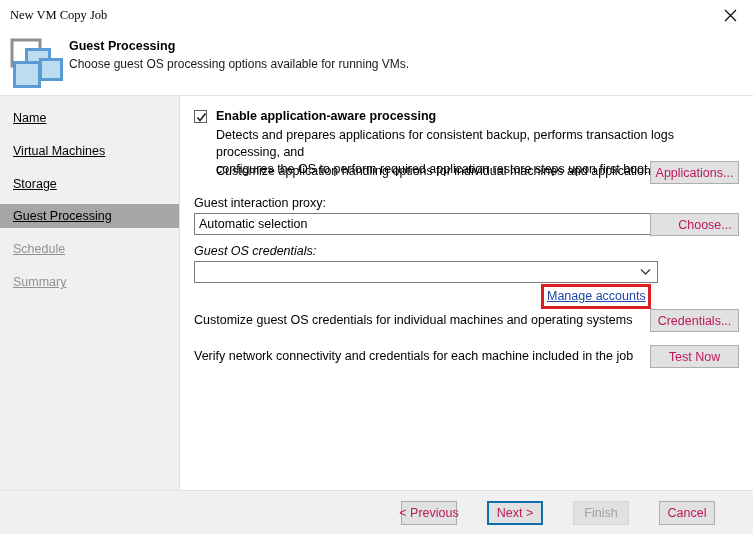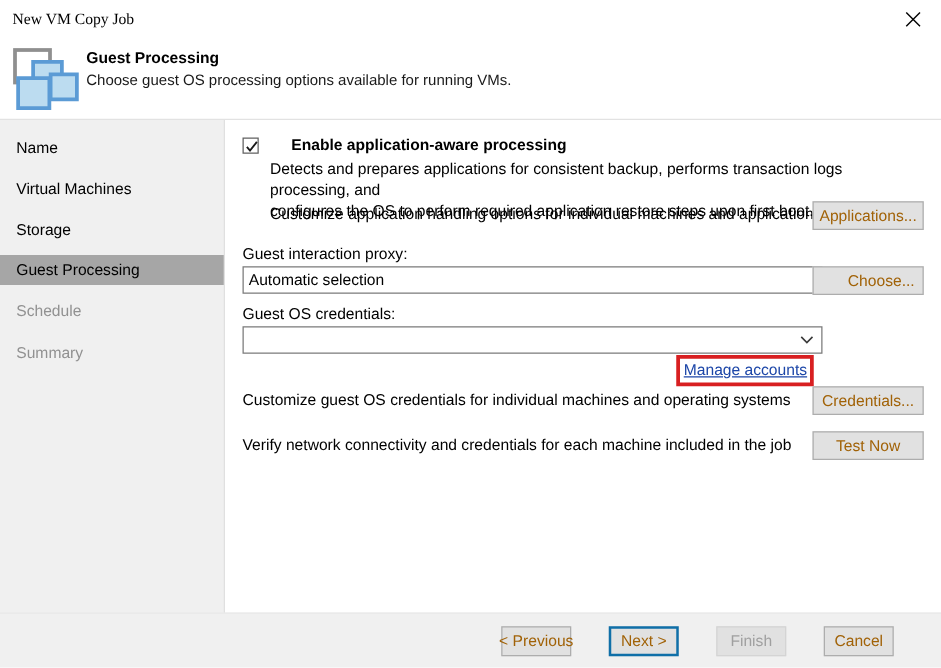--- a/index.html
+++ b/index.html
@@ -92,20 +92,21 @@
     width: 179px;
     height: 24px;
     display: flex;
     align-items: center;
     box-sizing: border-box;
     padding-left: 13px;
     font-size: 12.5px;
     color: #000000;
     cursor: default;
     white-space: nowrap;
+    text-decoration: underline;
   }
   .nav-item.selected {
     background: #a6a6a6;
     color: #000000;
   }
   .nav-item.disabled {
     color: #919191;
   }
 
   
@@ -128,21 +129,21 @@
     border: 1px solid #606060;
     background: #ffffff;
     box-sizing: border-box;
     position: relative;
     margin-top: 1px;
     cursor: default;
     flex: 0 0 auto;
   }
   #aaip-checkbox svg { position: absolute; left: 1px; top: 1px; }
   #aaip-label {
-    margin-left: 26px;
+    margin-left: 9px;
     font-size: 12.5px;
     font-weight: bold;
     line-height: 14px;
     white-space: nowrap;
   }
 
   #aaip-desc {
     position: absolute;
     left: 35px; top: 31px;
     width: 520px;
@@ -210,21 +211,21 @@
   .win-button {
     position: absolute;
     height: 23px;
     background: #e1e1e1;
     border: 1px solid #adadad;
     box-sizing: border-box;
     display: flex;
     align-items: center;
     justify-content: center;
     font-size: 12.5px;
-    color: #a16207;
+    color: #be185d;
     cursor: default;
     white-space: nowrap;
   }
   .win-button.disabled {
     color: #a0a0a0;
     background: #e1e1e1;
     border-color: #d4d4d4;
   }
   .win-button.default-focus {
     border: 2px solid #0f6fa8;
@@ -352,21 +353,21 @@
 
   <div id="customize-apps-text">Customize application handling options for individual machines and applications</div>
   <div class="win-button" style="left:469px; top:65px; width:89px;">Applications...</div>
 
   <div class="field-label" style="top:100px;">Guest interaction proxy:</div>
   <div class="textbox" style="top:117px;">
     <span>Automatic selection</span>
   </div>
   <div class="win-button" style="left:469px; top:117px; width:89px;padding-left:21px;">Choose...</div>
 
-  <div class="field-label" style="top:148px;">Guest OS credentials:</div>
+  <div class="field-label" style="top:148px;font-style:italic;">Guest OS credentials:</div>
   <div class="combobox" style="top:165px;">
     <span class="cb-value" placeholder=""></span>
     <span class="cb-arrow">
       <svg width="11" height="8" viewBox="0 0 11 8">
         <polyline points="1,1.5 5.5,6 10,1.5" fill="none" stroke="#3a3a3a" stroke-width="1.3"></polyline>
       </svg>
     </span>
   </div>
 
   <a id="manage-accounts-link" href="#">Manage accounts</a>

